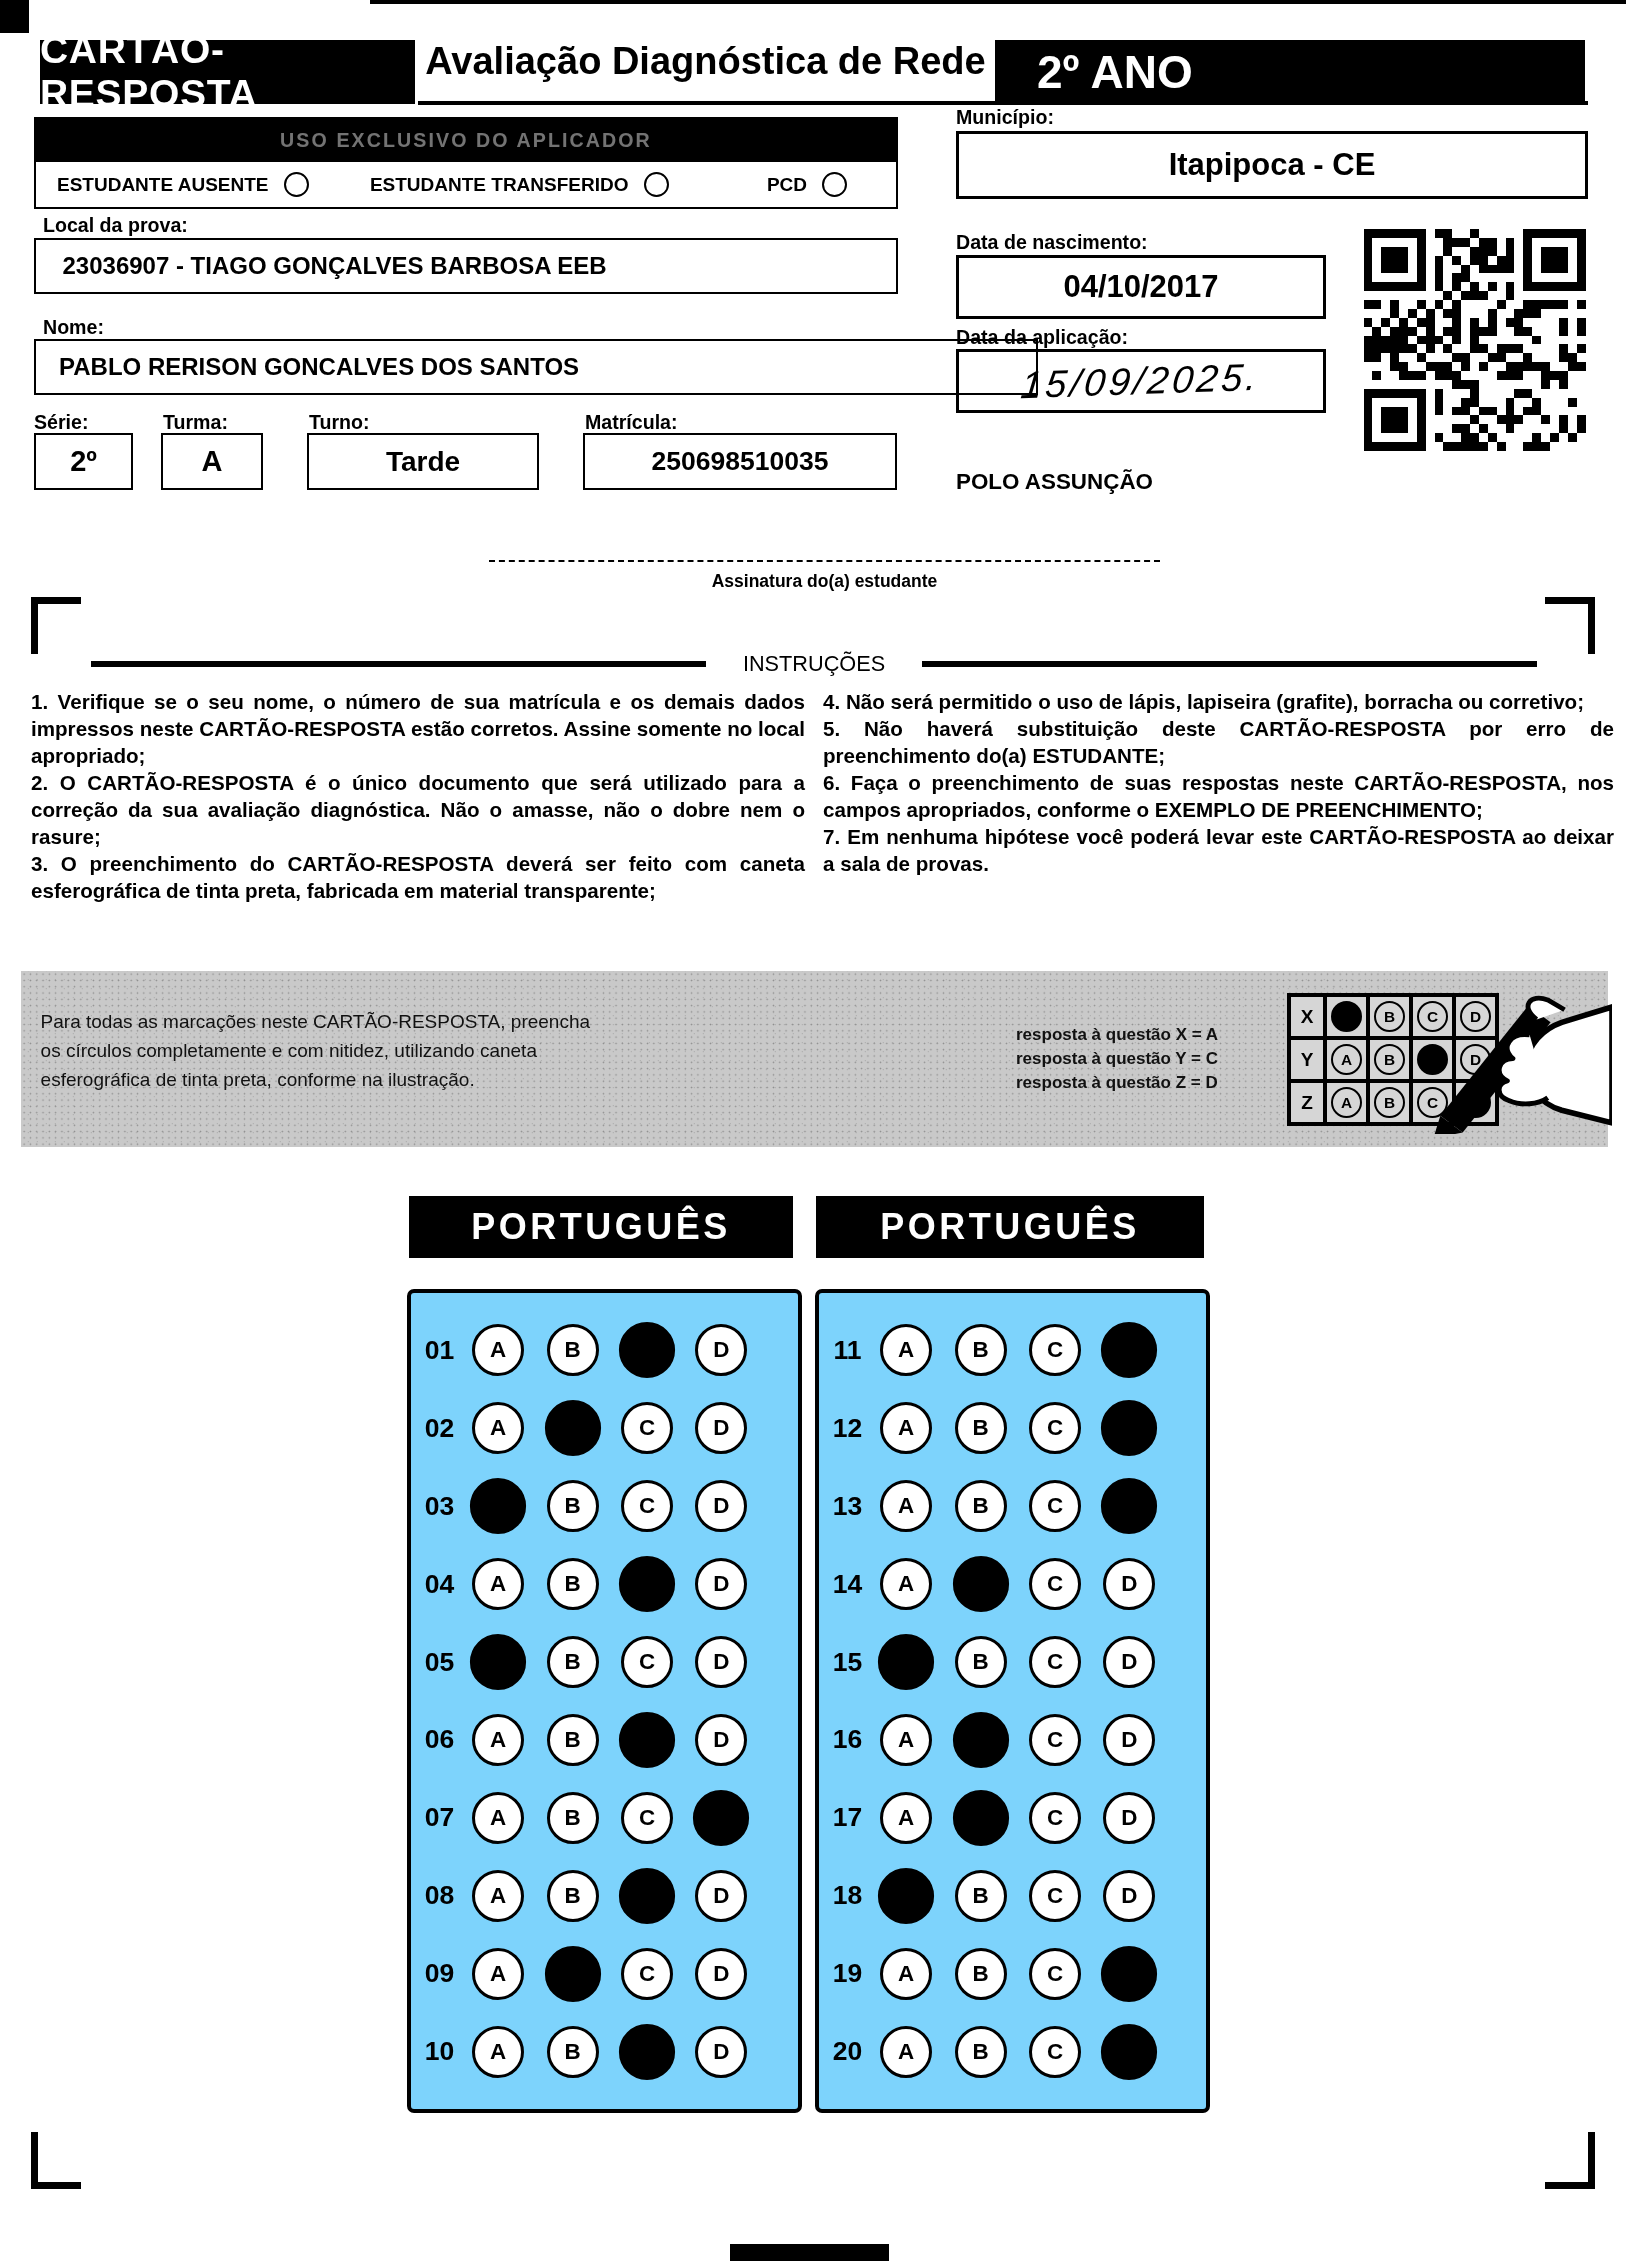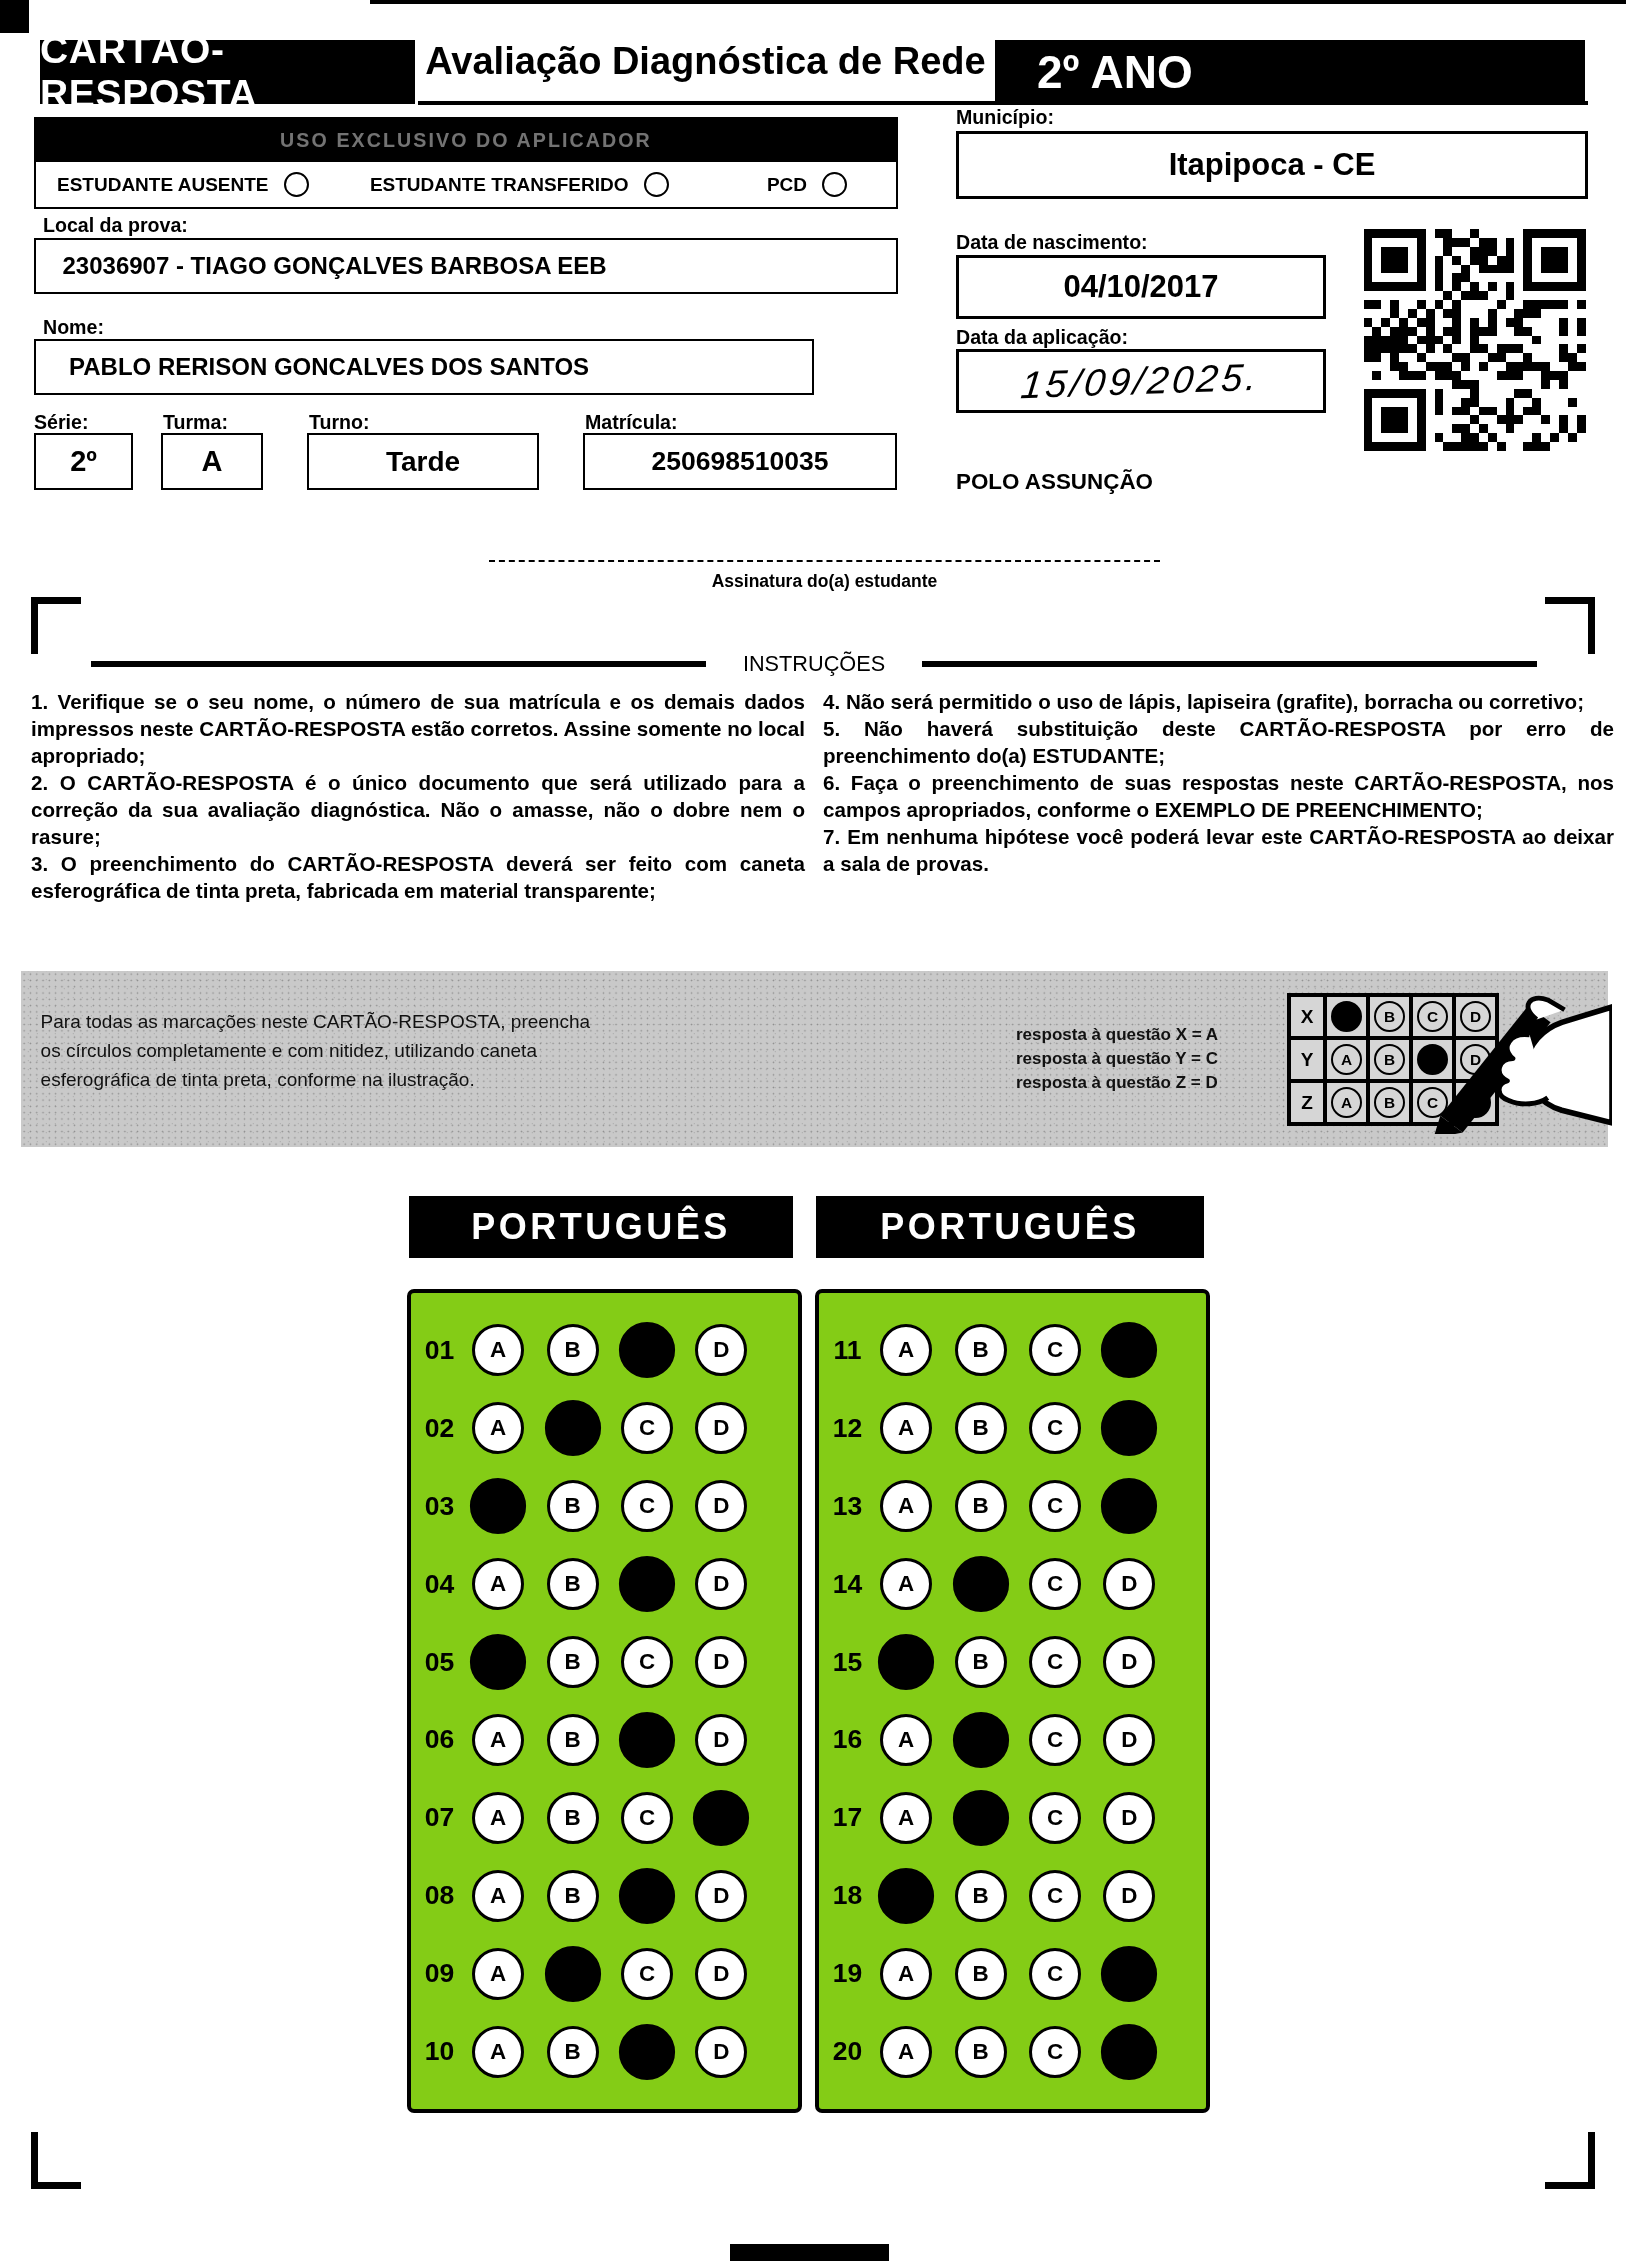--- a/index.html
+++ b/index.html
@@ -51,21 +51,21 @@
   .example-grid{position:absolute;left:1266px;top:22.4px;display:grid;grid-template-columns:36px repeat(4,43px);grid-auto-rows:43px;border:2.8px solid #000;background:#d6d6d6}
   .eg-cell{border:2.1px solid #000;display:flex;align-items:center;justify-content:center}
   .eg-label{font-weight:bold;font-size:19px}
   .mini-bubble{width:31px;height:31px;border:2.1px solid #000;border-radius:50%;display:flex;align-items:center;justify-content:center;font-weight:bold;font-size:15.4px;background:transparent}
   .mini-bubble.filled{background:#000;border-color:#000;color:transparent}
   .hand-svg{position:absolute;right:-4.2px;top:15.4px;width:187px;height:148px}
 
   
   .subject-h{letter-spacing:2.8px}
   .subject-h span{font-size:36px;font-weight:bold;letter-spacing:3.5px}
-  .ans-box{border:4.2px solid #000;border-radius:7px;background:#84cc16;display:flex;flex-direction:column;justify-content:space-evenly;padding:5.6px 0 5.6px 7px}
+  .ans-box{border:4.2px solid #000;border-radius:7px;background:#7dd3fc;display:flex;flex-direction:column;justify-content:space-evenly;padding:5.6px 0 5.6px 7px}
   .q-row{display:flex;align-items:center}
   .q-num{width:43px;text-align:center;font-weight:bold;font-size:26.5px;flex:none}
   .q-num{margin-right:11.2px}
   .bubble{width:52px;height:52px;border:3.5px solid #000;border-radius:50%;display:flex;align-items:center;justify-content:center;font-weight:bold;font-size:22.4px;margin-right:22.4px;flex:none;background:#fff}
   .bubble.filled{background:#000;border-color:#000;color:transparent;transform:scale(1.08)}
 
   .qr{width:100%;height:100%;fill:#000;shape-rendering:crispEdges}
   .scanline{background:#000}
 </style>
 </head>
@@ -106,21 +106,21 @@
         </span>
       </div>
   </div>
 
   <div class="abs field-label" style="left:43px;top:214px">Local da prova:</div>
   <div class="abs bordered" style="left:34px;top:238px;width:864px;height:56px;padding-left:26.5px">
     <span class="field-value">23036907 - TIAGO GONÇALVES BARBOSA EEB</span>
   </div>
 
   <div class="abs field-label" style="left:43px;top:316px">Nome:</div>
-  <div class="abs bordered" style="left:34px;top:339px;width:780px;height:56px;padding-left:33px">
+  <div class="abs bordered" style="left:34px;top:339px;width:1004px;height:56px;padding-left:23px">
     <span class="field-value">PABLO RERISON GONCALVES DOS SANTOS</span>
   </div>
 
   <div class="abs field-label" style="left:34px;top:411px">Série:</div>
   <div class="abs field-label" style="left:163px;top:411px">Turma:</div>
   <div class="abs field-label" style="left:309px;top:411px">Turno:</div>
   <div class="abs field-label" style="left:585px;top:411px">Matrícula:</div>
 
   <div class="abs bordered centered" style="left:34px;top:433px;width:99px;height:57px">
     <span class="field-value" style="font-size:29px">2º</span>

